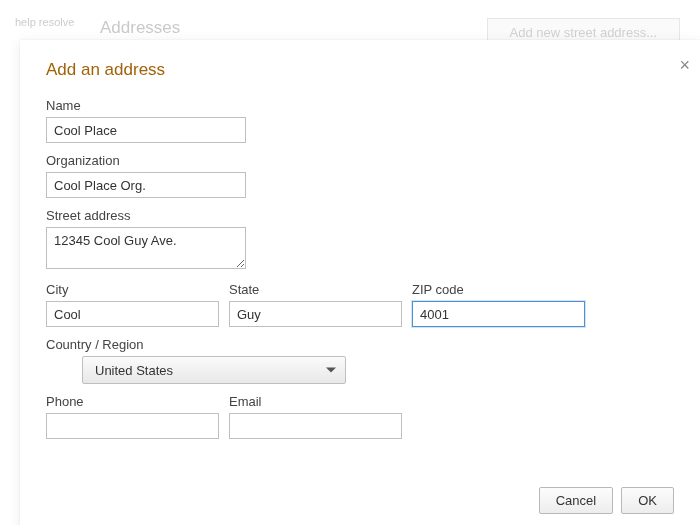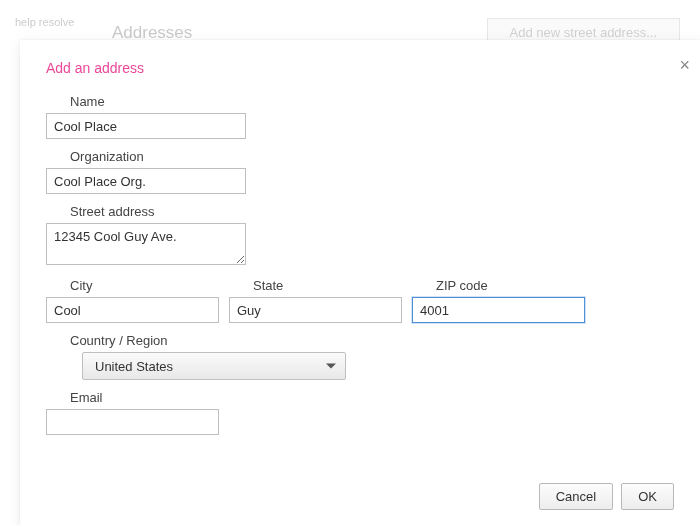--- a/index.html
+++ b/index.html
@@ -19,23 +19,21 @@
       padding: 10px 0;
     }
     .bg-panel {
       margin-left: 80px;
       background: #fff;
       padding: 8px 20px;
     }
     .bg-header {
       display: flex;
       justify-content: space-between;
-      align-items: center;
       opacity: 0.45;
-      margin-left: 12px;
     }
     .bg-title {
       font-size: 17px;
       color: #888;
       font-weight: 400;
     }
     .bg-btn {
       border: 1px solid #ccc;
       background: #f5f5f5;
       color: #999;
@@ -55,41 +53,40 @@
     .modal {
       position: absolute;
       top: 40px;
       left: 20px;
       right: 0;
       background: #fff;
       box-shadow: 0 2px 12px rgba(0,0,0,0.08), 0 0 0 1px rgba(0,0,0,0.02);
       padding: 20px 26px 18px 26px;
     }
     .modal-title {
-      font-size: 14px;
-      color: #ec4899;
+      font-size: 17px;
+      color: #a16207;
       font-weight: 400;
       margin-bottom: 18px;
     }
     .close {
       position: absolute;
       top: 16px;
       right: 10px;
       font-size: 18px;
       color: #888;
       cursor: pointer;
       line-height: 1;
     }
     .field { margin-bottom: 10px; }
     .label {
       font-size: 13px;
       color: #444;
       display: block;
       margin-bottom: 4px;
-      margin-left: 24px;
     }
     input[type=text], textarea, .select {
       font-family: inherit;
       font-size: 13px;
       border: 1px solid #bfbfbf;
       padding: 5px 7px;
       background: #fff;
       color: #333;
       outline: none;
     }
@@ -212,20 +209,24 @@
     <label class="label">Country / Region</label>
     <div class="select-wrap">
       <div class="select">
         <span>United States</span>
       </div>
       <div class="select-arrow"></div>
     </div>
   </div>
 
   <div class="row">
+    <div class="col phone-col field">
+      <label class="label">Phone</label>
+      <input type="text" style="width: 100%;" value="">
+    </div>
     <div class="col email-col field">
       <label class="label">Email</label>
       <input type="text" style="width: 100%;" value="">
     </div>
   </div>
 
   <div class="footer">
     <button class="btn">Cancel</button>
     <button class="btn">OK</button>
   </div>

